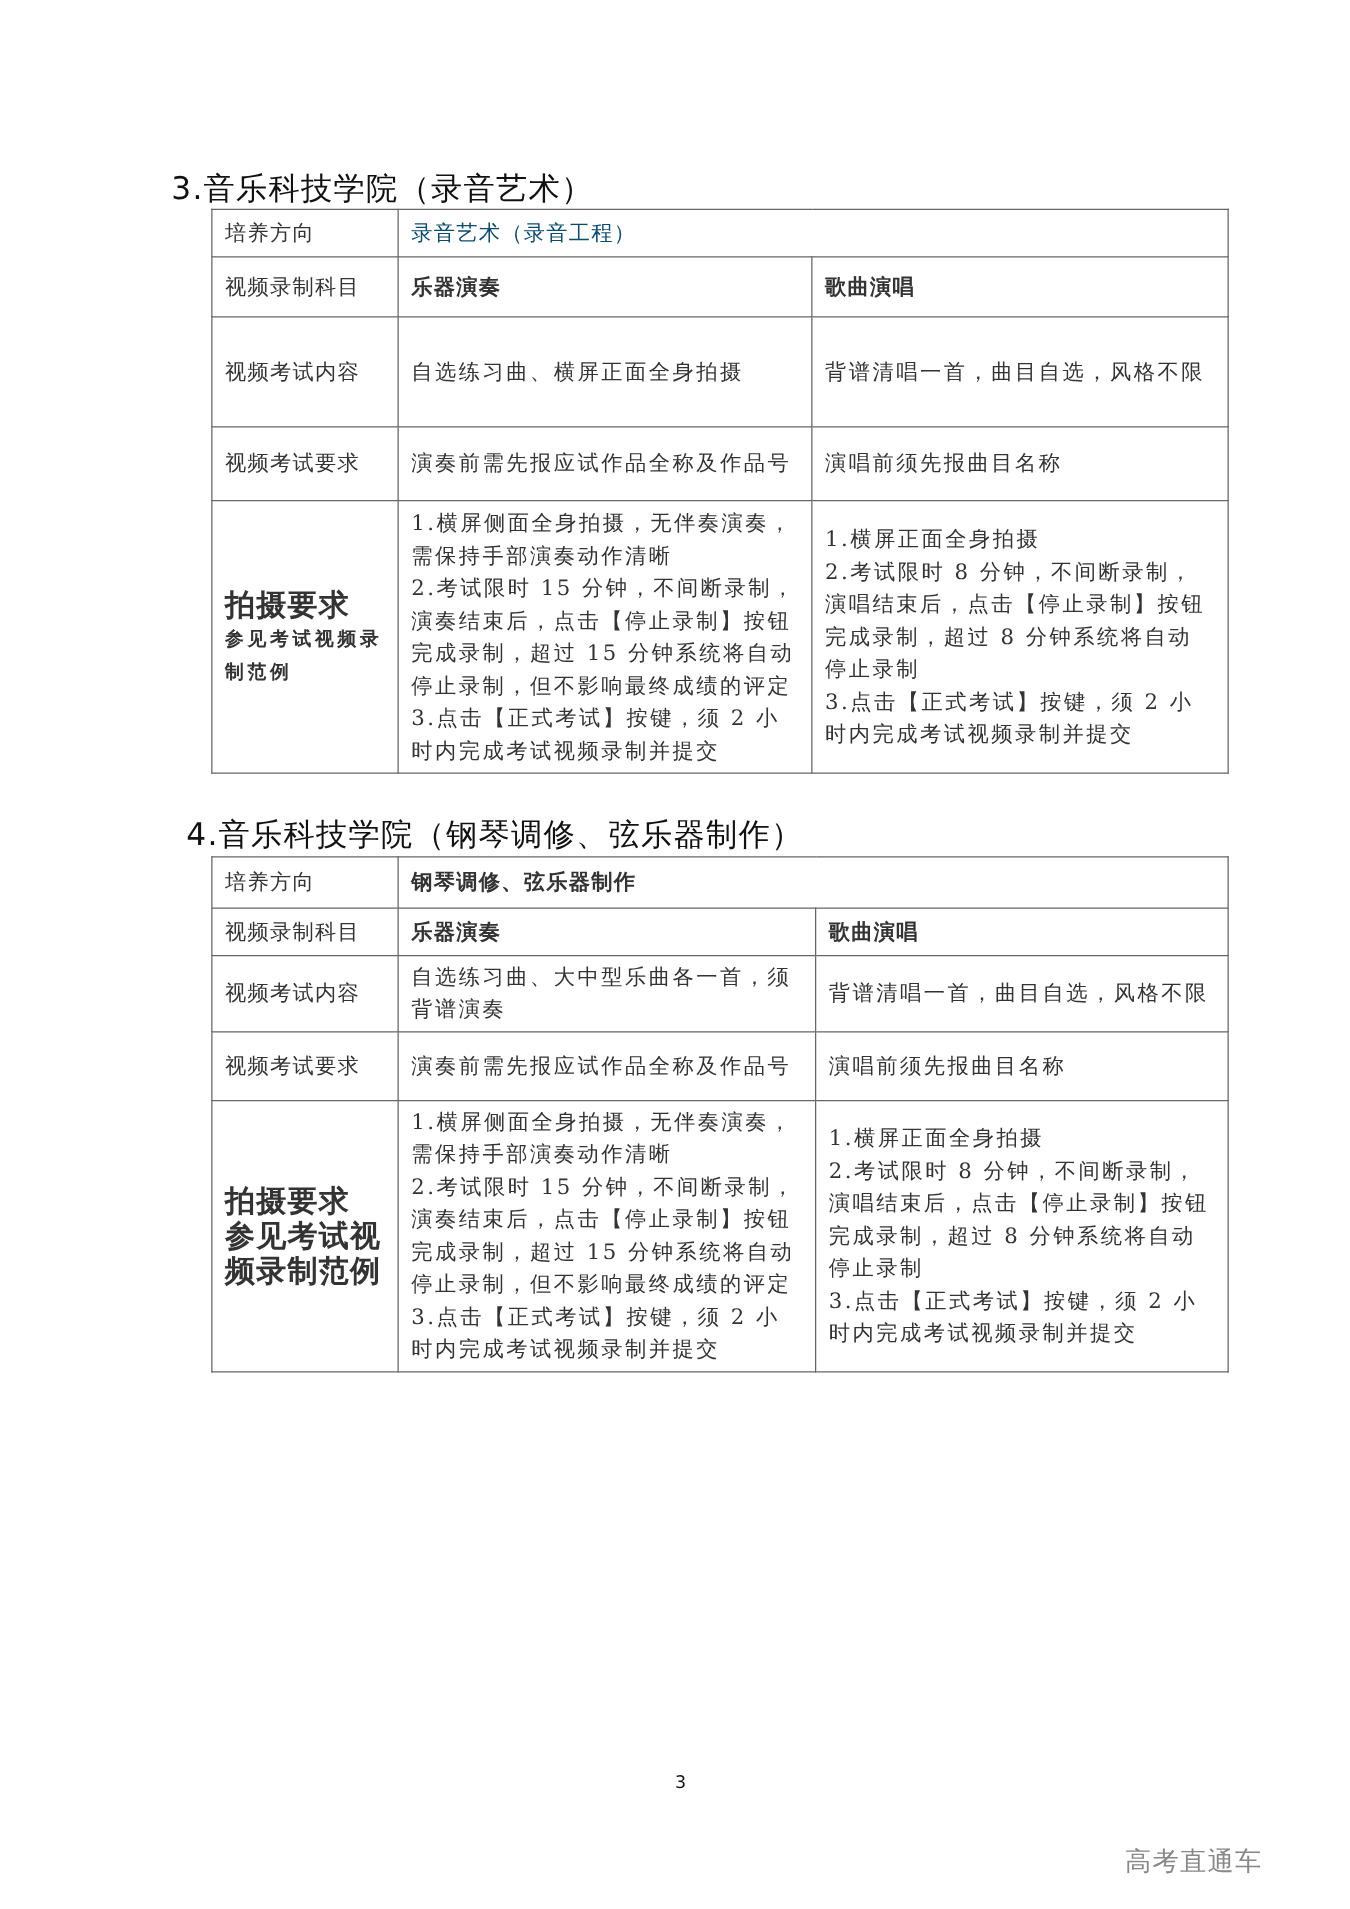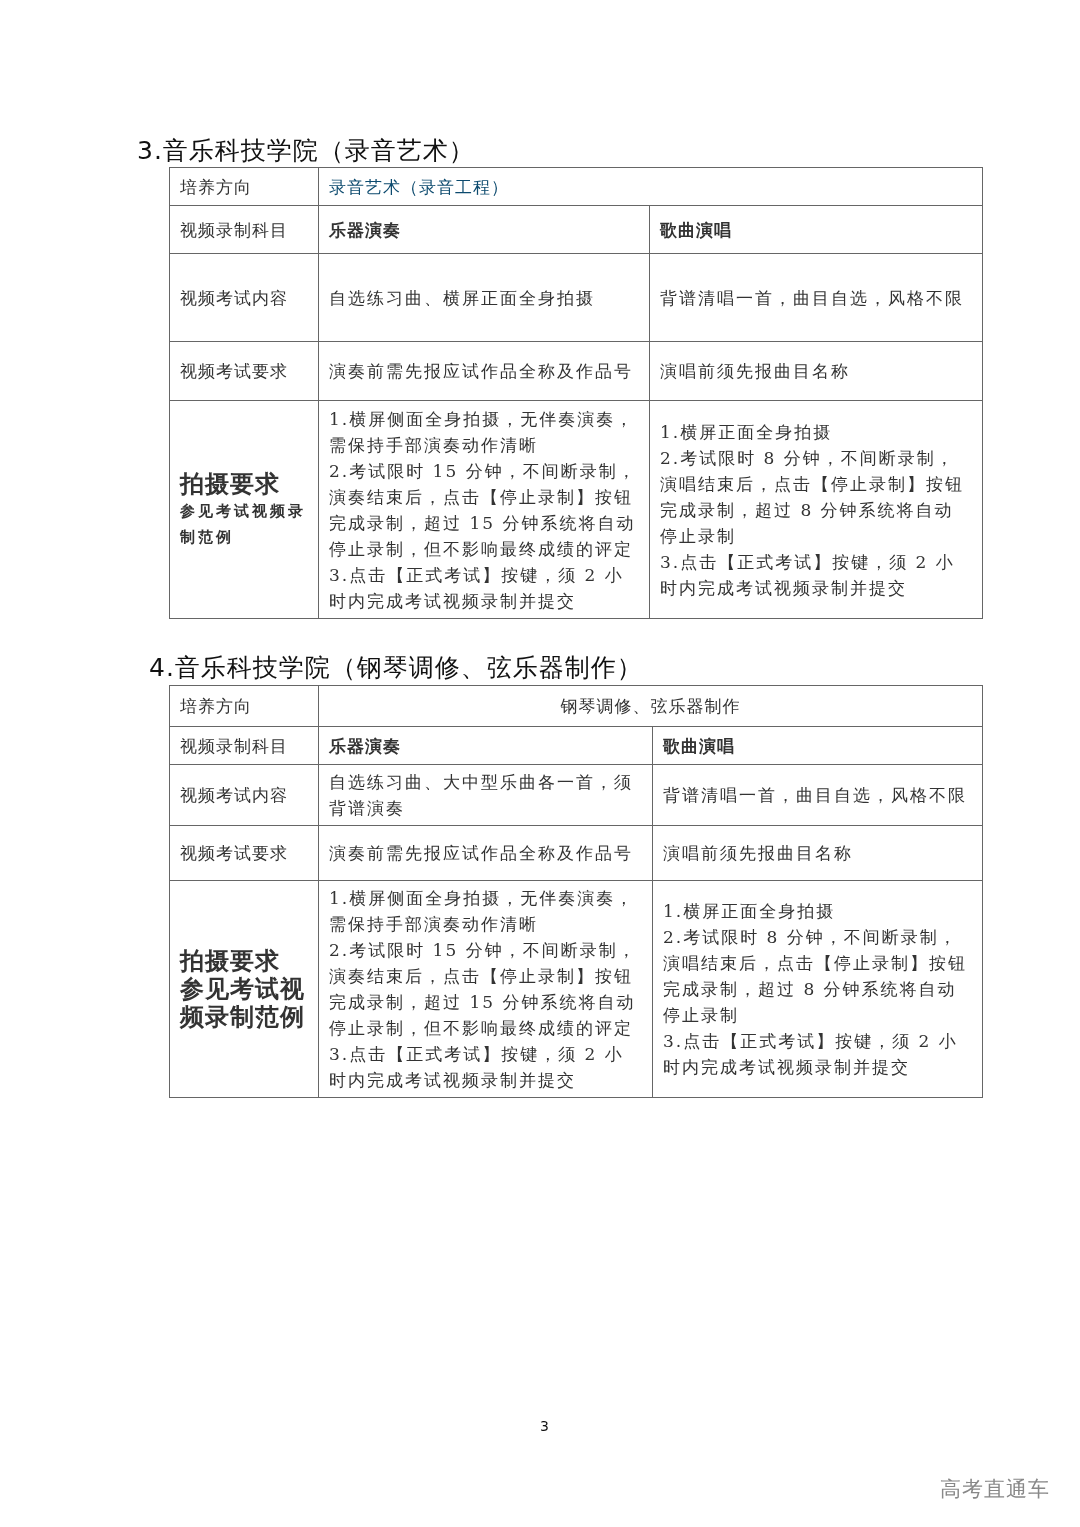--- a/index.html
+++ b/index.html
@@ -11,21 +11,21 @@
   table.grid td { border:1.5px solid #666; padding:0 10px; vertical-align:middle; font-size:17px; line-height:26px; color:#333; }
   td.label { font-size:18px; color:#111; letter-spacing:1px; }
   td.label.bold { font-weight:normal; }
   td.head { font-size:18px; font-weight:bold; color:#111; letter-spacing:1px; }
   .sub { font-size:15px; font-weight:bold; letter-spacing:3px; line-height:26px; display:block; }
   .sub2 { font-size:24px; font-weight:bold; line-height:28px; display:block; letter-spacing:1px; }
   .txt { letter-spacing:2px; }
   .line { display:block; }
   .page-num { position:absolute; left:540px; top:1418px; font-size:14px;
          font-family:"DejaVu Sans", sans-serif; color:#111; }
-  .watermark { position:absolute; left:940px; top:1475px; font-size:21px;
+  .watermark { position:absolute; left:900px; top:1475px; font-size:21px;
          font-family:"DejaVu Sans", sans-serif; color:#888; letter-spacing:1px; }
 </style>
 </head>
 <body>
 
 <div class="section-title" style="top:134px;">3.音乐科技学院（录音艺术）</div>
 <table class="grid" style="top:167px;">
   <colgroup>
       <col style="width:149px">
       <col style="width:331px">
@@ -73,21 +73,21 @@
 <div class="section-title" style="top:651px;margin-left:12px;">4.音乐科技学院（钢琴调修、弦乐器制作）</div>
 <table class="grid" style="top:685px;">
   <colgroup>
       <col style="width:149px">
       <col style="width:334px">
       <col style="width:330px">
     </colgroup>
   <tbody>
       <tr style="height:41px">
     <td class="label">培养方向</td>
-    <td class="head" colspan="2" style="font-weight:normal;text-align:center;">钢琴调修、弦乐器制作</td>
+    <td class="head" colspan="2" style="font-weight:bold;">钢琴调修、弦乐器制作</td>
   </tr>
   <tr style="height:38px">
     <td class="label">视频录制科目</td>
     <td class="head">乐器演奏</td>
     <td class="head">歌曲演唱</td>
   </tr>
   <tr style="height:61px">
     <td class="label bold">视频考试内容</td>
     <td class="txt">自选练习曲、大中型乐曲各一首，须背谱演奏</td>
     <td class="txt">背谱清唱一首，曲目自选，风格不限</td>

